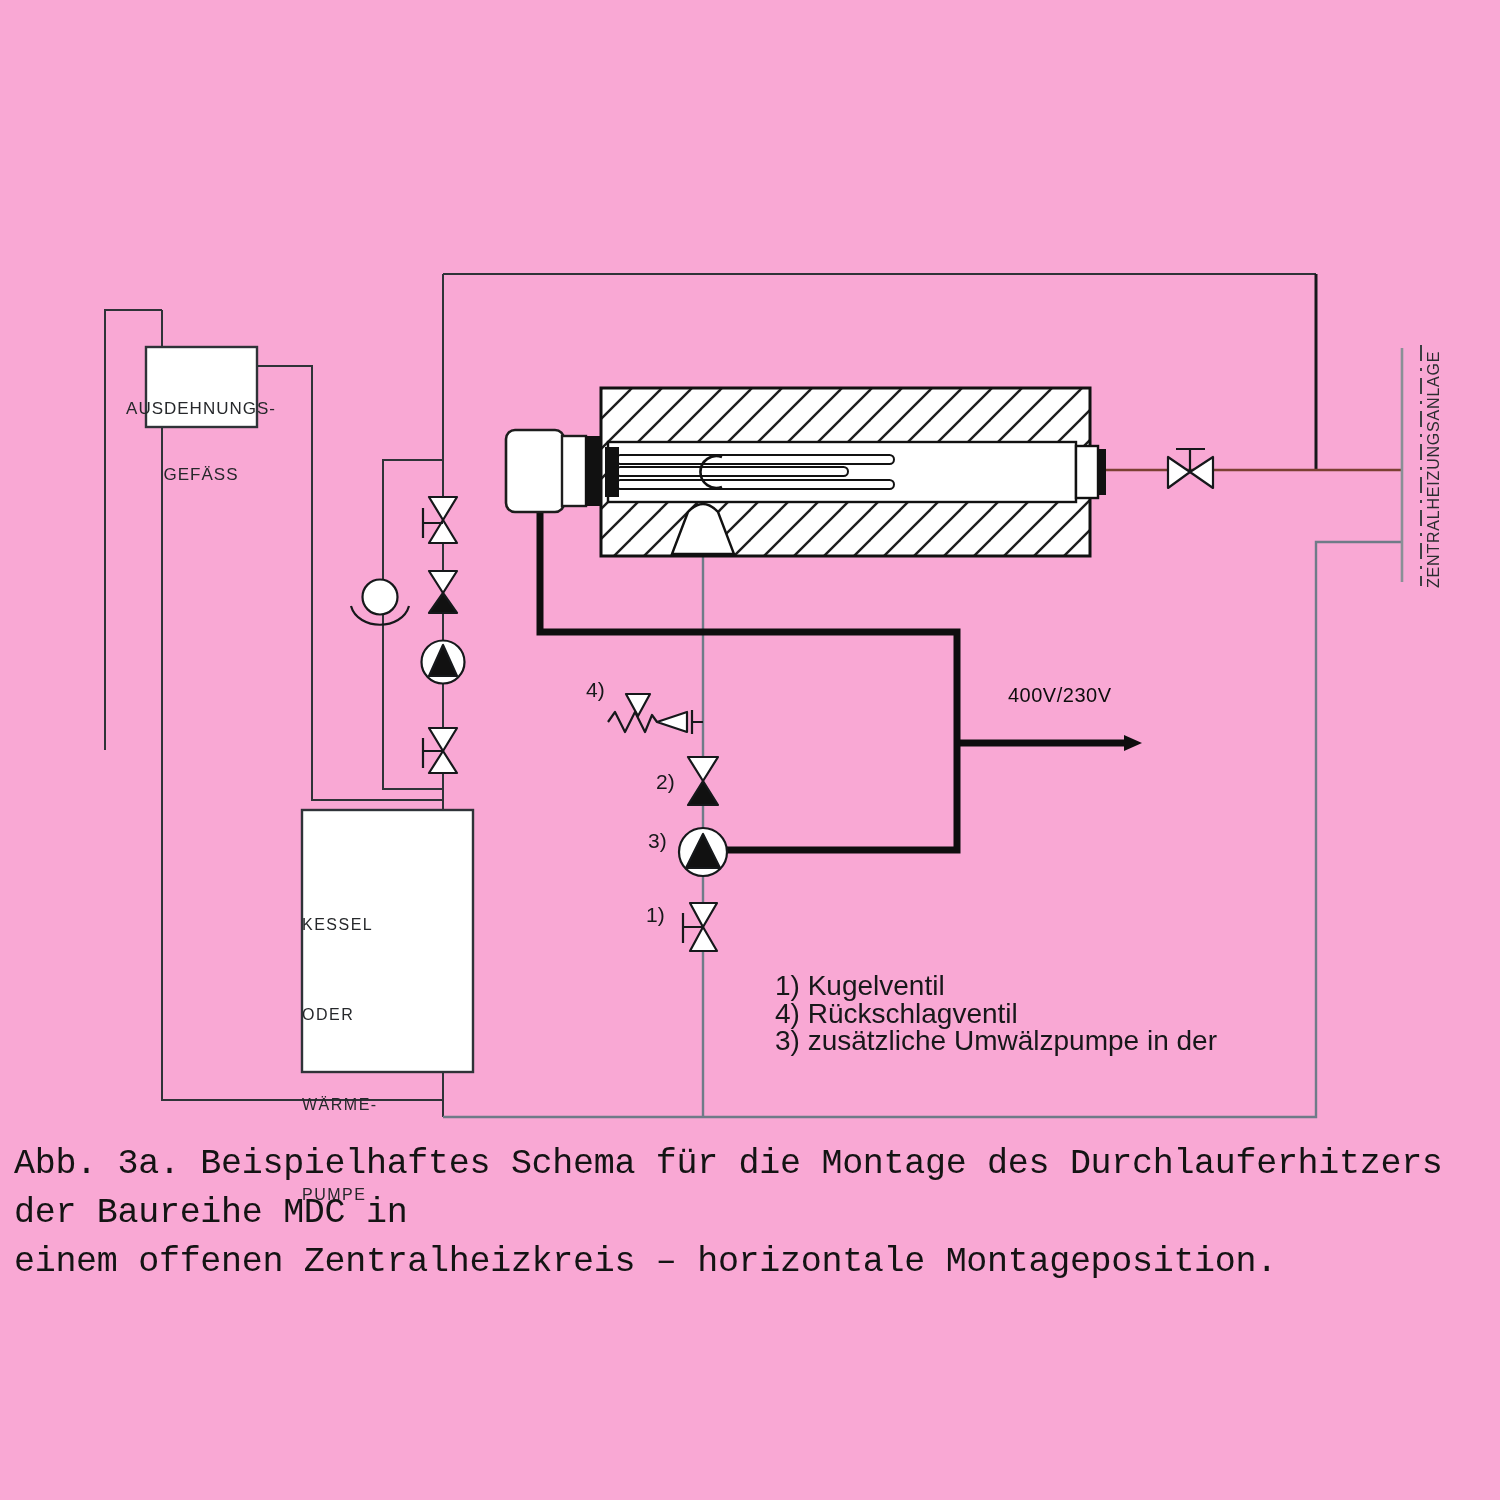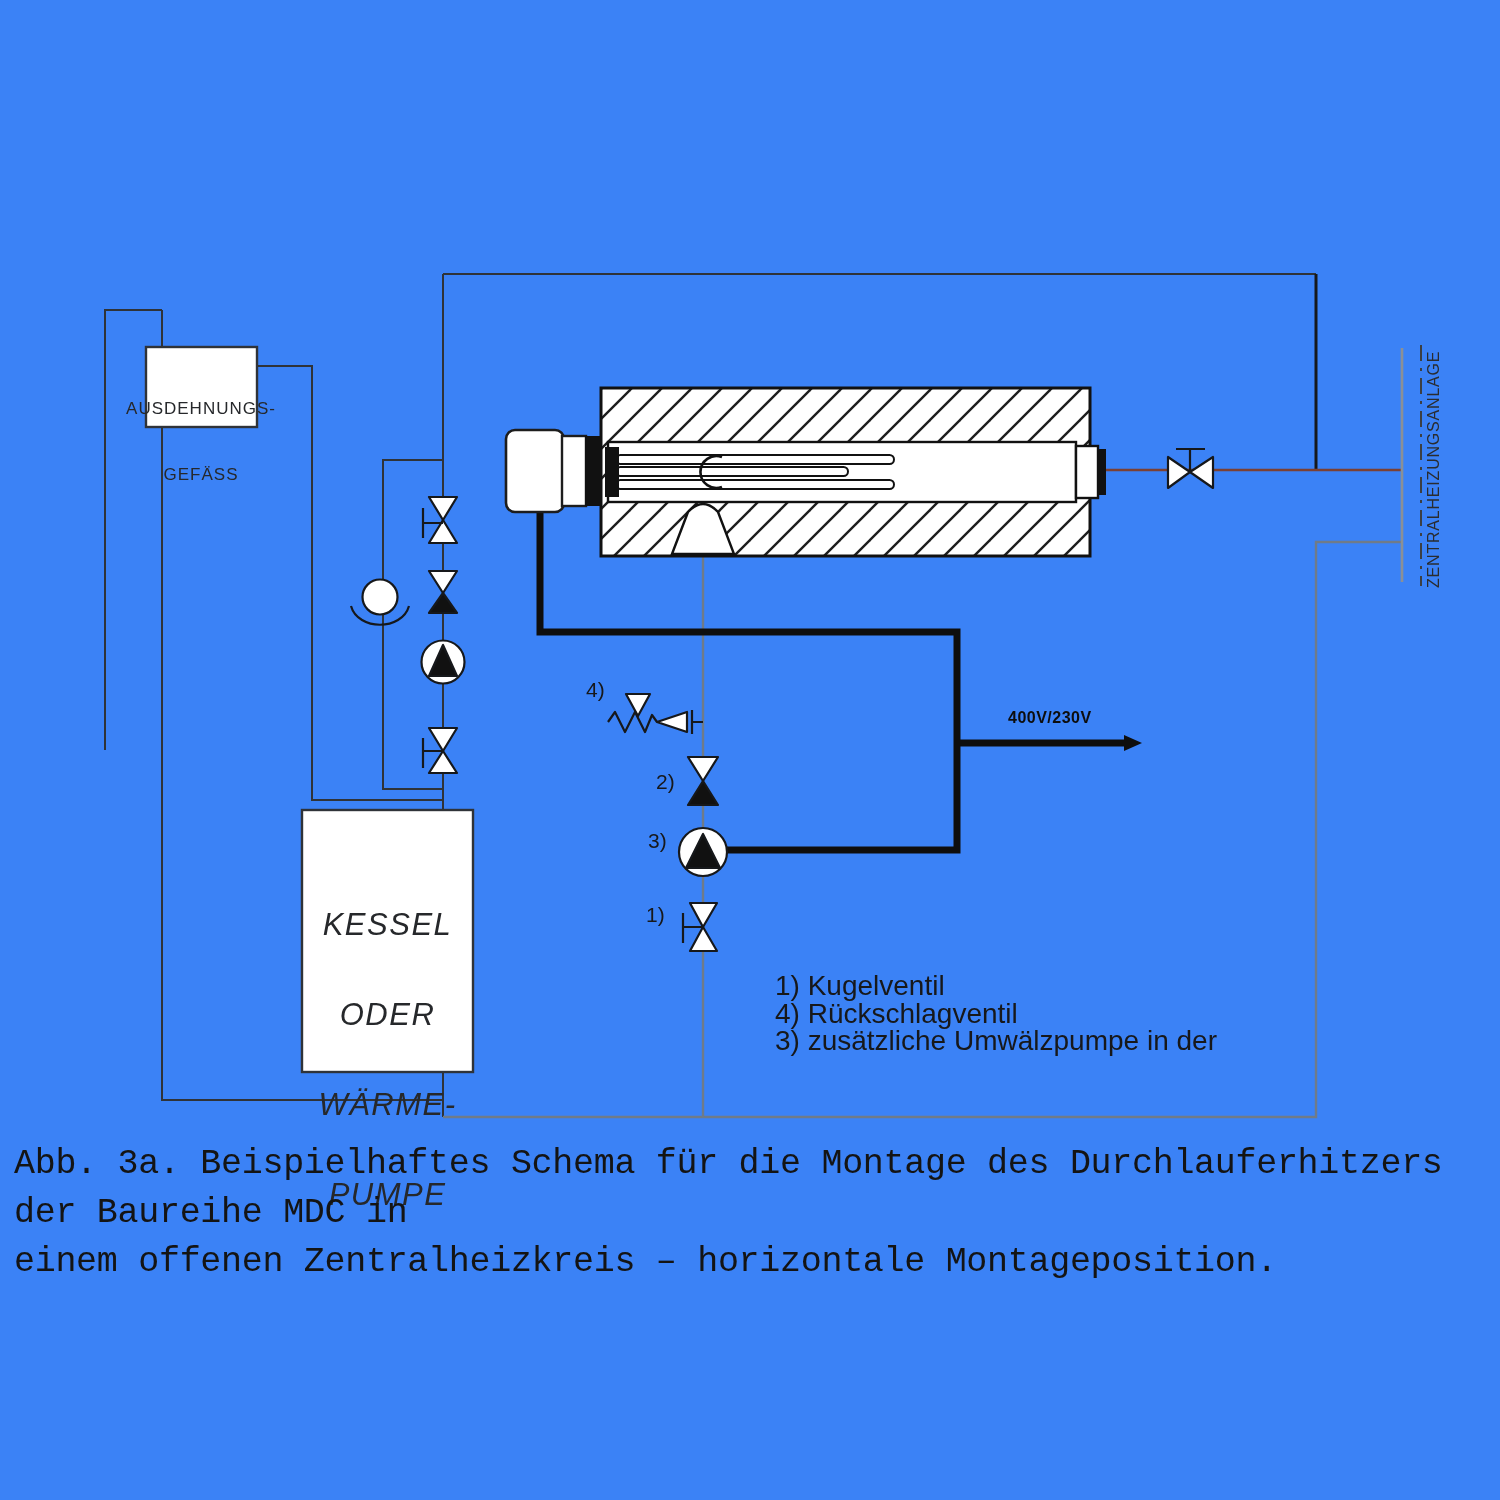--- a/index.html
+++ b/index.html
@@ -1,27 +1,27 @@
 <!DOCTYPE html>
 <html><head>
 <meta charset="utf-8">
 <style>
   html,body{margin:0;padding:0;background:#ffffff;}
   body{width:1500px;height:1500px;font-family:"Liberation Sans",sans-serif;color:#1c1c1c;}
-  .stage{position:relative;width:1500px;height:1500px;background:#3b82f6;overflow:hidden;}
+  .stage{position:relative;width:1500px;height:1500px;background:#f9a8d4;overflow:hidden;}
   .stage > svg{position:absolute;left:0;top:0;}
   .lbl{position:absolute;white-space:pre;}
   .expansion-label{left:95px;top:354px;width:212px;text-align:center;
     font-size:17px;line-height:22px;letter-spacing:1px;color:#26282b;}
-  .boiler-label{left:302px;top:850px;width:171px;text-align:center;
-    font-size:31px;line-height:30px;letter-spacing:1.5px;color:#26282b;font-style:italic;}
+  .boiler-label{left:302px;top:850px;width:171px;
+    font-size:16px;line-height:30px;letter-spacing:1.5px;color:#26282b;}
   .vertical-label{left:1425px;top:352px;height:236px;
     writing-mode:vertical-rl;transform:rotate(180deg);
     font-size:16px;letter-spacing:0.8px;color:#2a2c2f;}
-  .power-label{left:1008px;top:709px;font-size:16px;font-weight:bold;
+  .power-label{left:1008px;top:684px;font-size:20px;font-weight:normal;
     letter-spacing:0.5px;color:#0d0d0d;}
   .ref-label{font-size:21px;color:#17181a;}
   .ref-4{left:586px;top:678px;}
   .ref-2{left:656px;top:770px;}
   .ref-3{left:648px;top:829px;}
   .ref-1{left:646px;top:903px;}
   .legend{position:absolute;left:775px;top:972px;font-size:28px;line-height:27.5px;color:#17181a;}
   .legend .indent{padding-left:7px;}
   .caption{position:absolute;left:14px;top:1140px;width:1478px;
     font-family:Liberation Mono, monospace;font-size:35px;line-height:49px;

